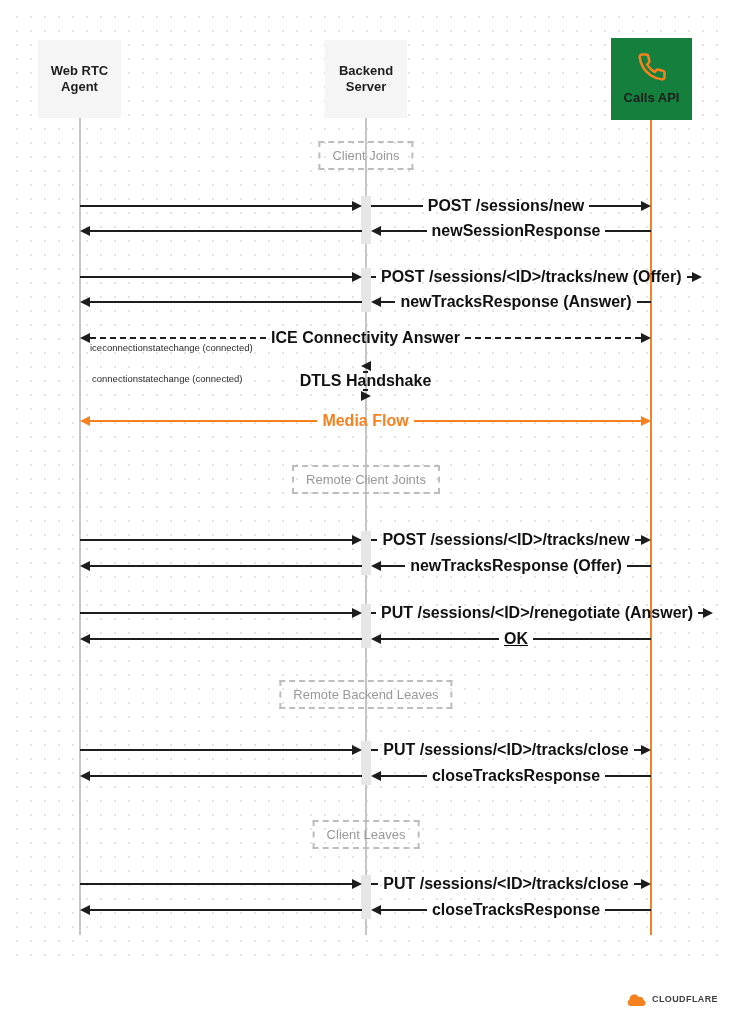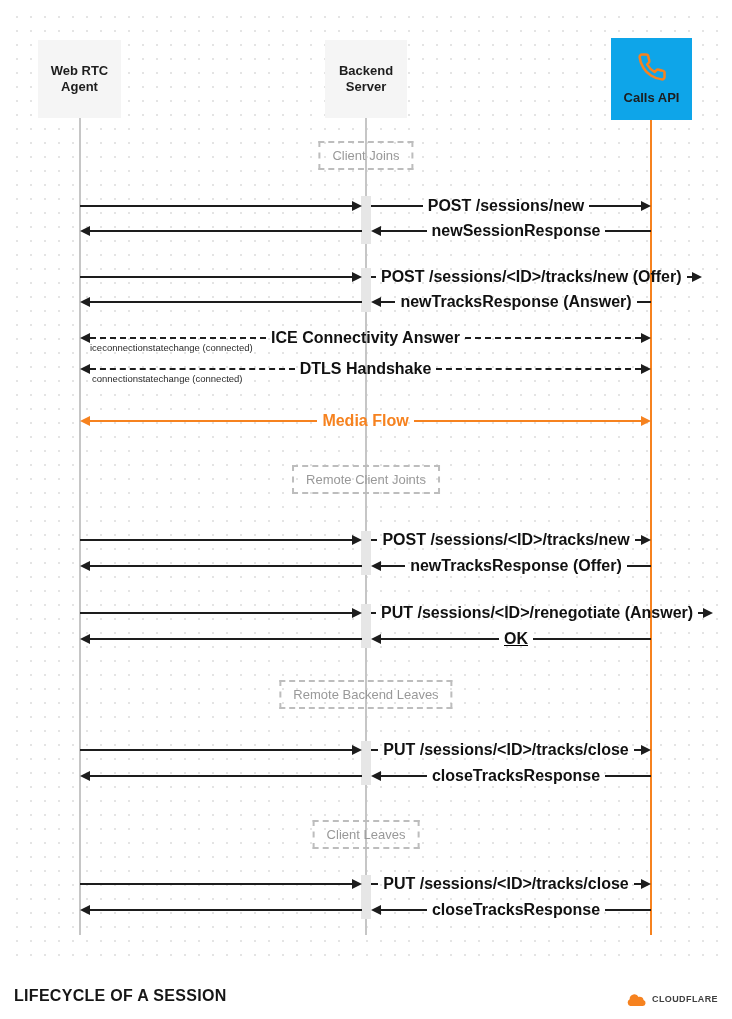--- a/index.html
+++ b/index.html
@@ -13,21 +13,21 @@
     background-size:14px 14px;
   }
   .lifeline { position:absolute; width:2px; top:118px; height:817px; background:#c6c6c6; }
   .lifeline.orange { background:#f6821f; }
 
   .actor {
     position:absolute; background:#f5f5f5; display:flex; flex-direction:column;
     align-items:center; justify-content:center; text-align:center;
     font-weight:bold; font-size:13px; line-height:1.25; color:#1d1d1d;
   }
-  .actor.orange { background:#0ea5e9; }
+  .actor.orange { background:#15803d; }
   .actor .phone { width:30px; height:30px; margin-bottom:8px; }
 
   .section {
     position:absolute; left:366px; transform:translateX(-50%);
     border:2px dashed #bdbdbd; color:#999999; font-size:13px;
     padding:5px 12px; white-space:nowrap; background:transparent;
   }
 
   .activation { position:absolute; left:361px; width:10px; background:#e6e6e6; }
 
@@ -147,21 +147,21 @@
 
   <div class="msg dashed" style="left:80px;top:330px;width:571px;">
     <span class="head l"></span>
       <span class="line"></span>
     <span class="lbl">ICE Connectivity Answer</span>
     <span class="line"></span>
       <span class="head r"></span>
   </div>
   <div class="note" style="left:90px;top:342px;">iceconnectionstatechange (connected)</div>
 
-  <div class="msg dashed" style="left:80px;top:361px;width:571px;">
+  <div class="msg dashed" style="left:80px;top:361px;width:571px;flex-direction:column;">
     <span class="head l"></span>
       <span class="line"></span>
     <span class="lbl">DTLS Handshake</span>
     <span class="line"></span>
       <span class="head r"></span>
   </div>
   <div class="note" style="left:92px;top:373px;">connectionstatechange (connected)</div>
 
   <div class="msg orange" style="left:80px;top:413px;width:571px;">
     <span class="head l"></span>
@@ -250,20 +250,19 @@
     <span class="head l"></span>
       <span class="line"></span>
   </div>
   <div class="msg" style="left:371px;top:902px;width:280px;">
     <span class="head l"></span>
       <span class="line"></span>
     <span class="lbl">closeTracksResponse</span>
     <span class="line"></span>
   </div>
 
-  <div class="footer-title">LIFECYCLE OF A SESSION</div>
   <div class="brand">
     <svg viewBox="0 0 24 16">
       <path d="M19.5 9.1a4.5 4.5 0 0 0-4.4-3.6c-.5 0-.9.1-1.3.2A5.4 5.4 0 0 0 3.6 8.4 4.1 4.1 0 0 0 4.2 16h14.6a3.6 3.6 0 0 0 .7-6.9z" fill="#f6821f"></path>
     </svg>
     <span class="brand-text">CLOUDFLARE</span>
   </div>
 </div>
 
 </body></html>

